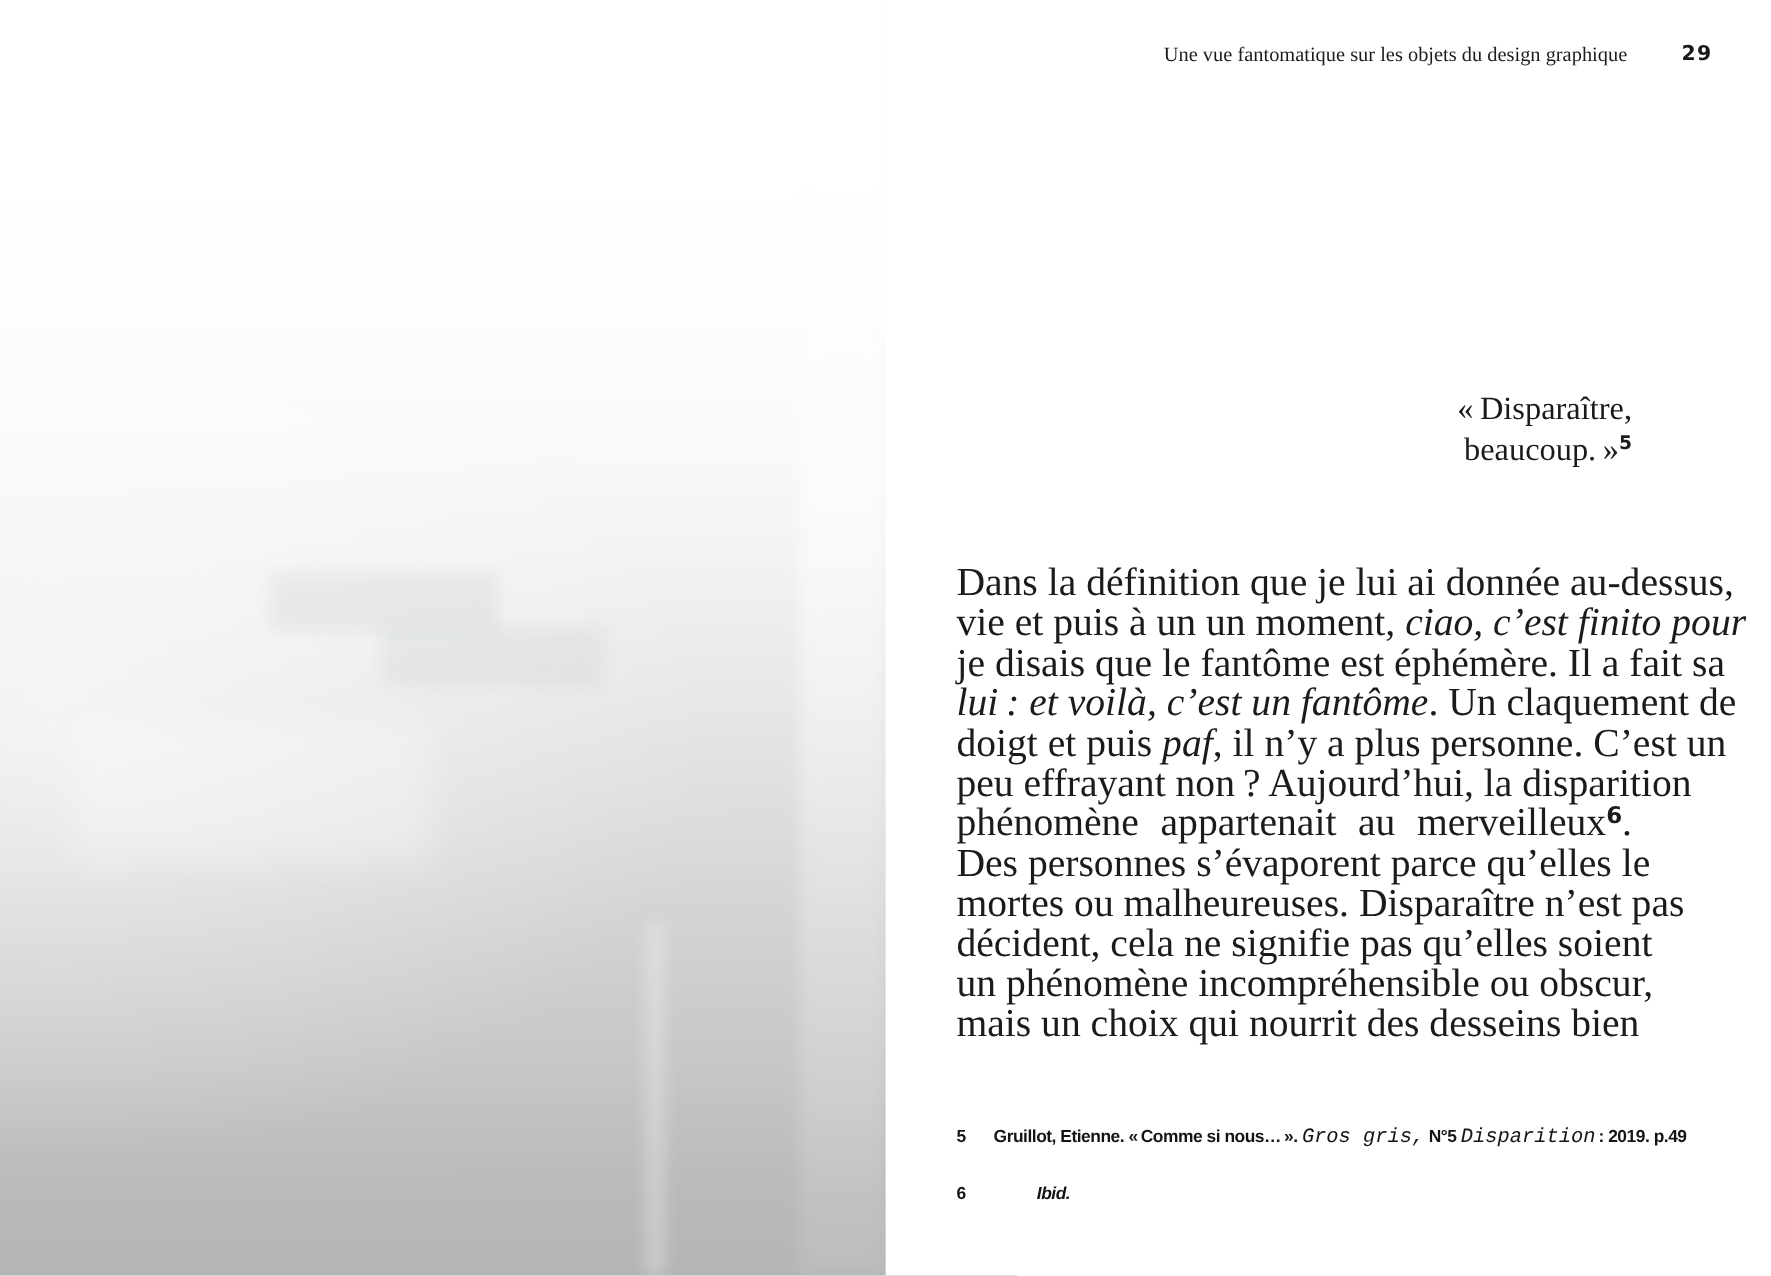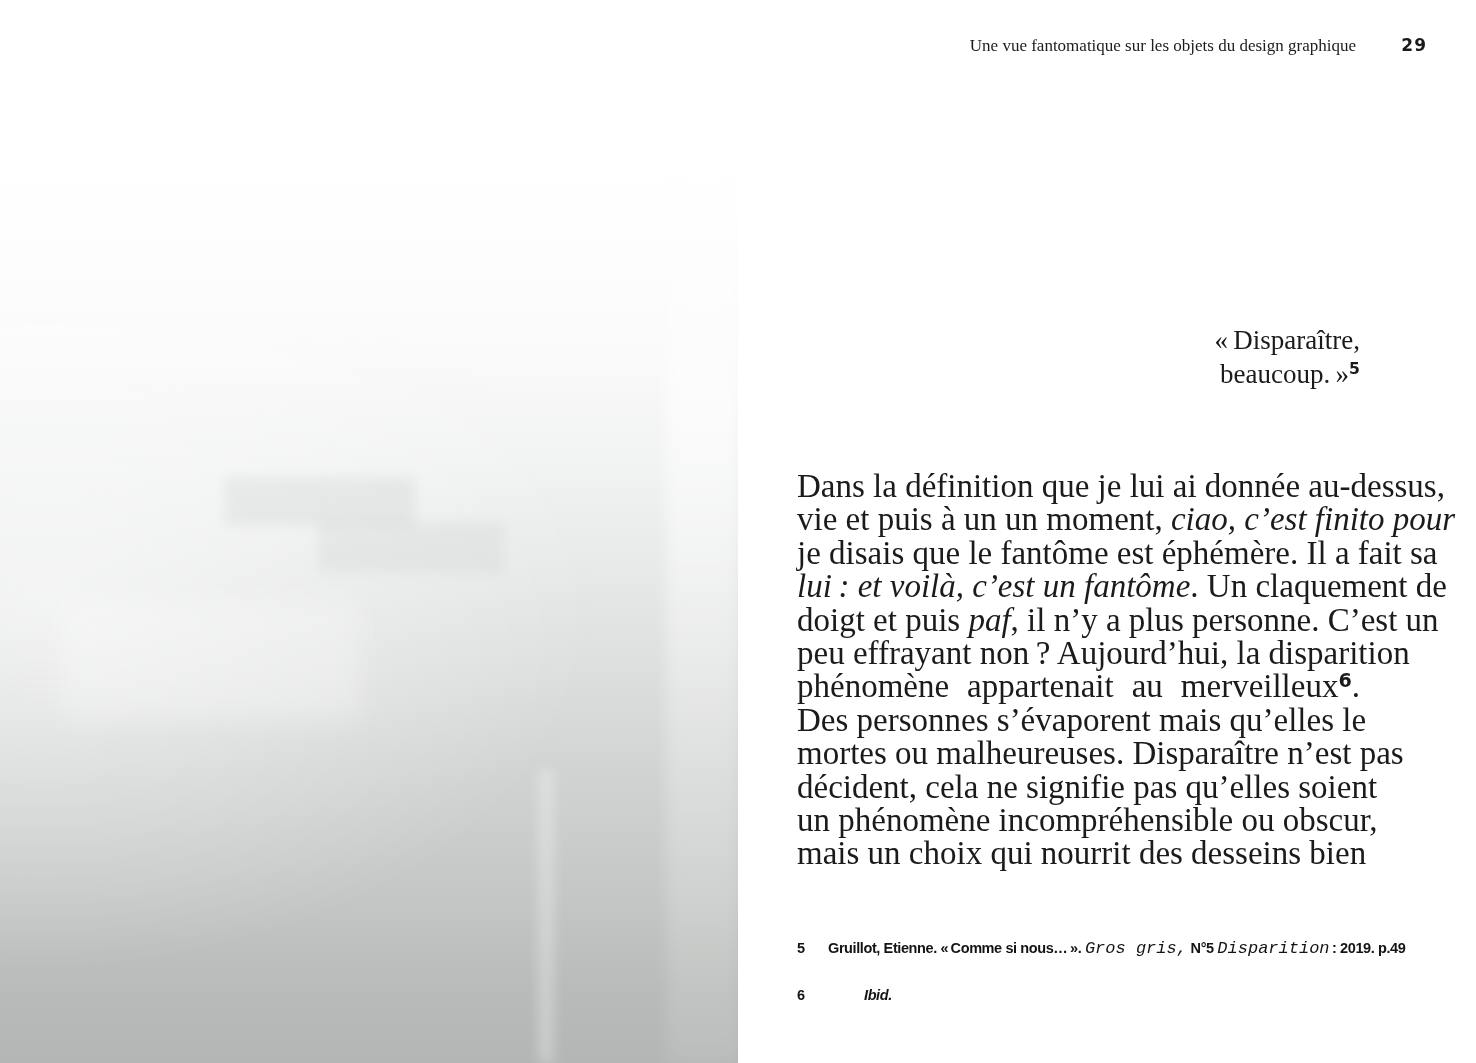--- a/index.html
+++ b/index.html
@@ -117,21 +117,21 @@
     </div>
 
     <div class="body-copy" id="body-lines">
         <div class="bline"><span class="">Dans la définition que je lui ai donnée au-dessus,</span></div>
         <div class="bline"><span class="">vie et puis à un un moment, </span><span class="it">ciao, c’est finito pour</span></div>
         <div class="bline"><span class="">je disais que le fantôme est éphémère. Il a fait sa</span></div>
         <div class="bline"><span class="it">lui : et voilà, c’est un fantôme</span><span class="">. Un claquement de</span></div>
         <div class="bline"><span class="">doigt et puis </span><span class="it">paf</span><span class="">, il n’y a plus personne. C’est un</span></div>
         <div class="bline"><span class="">peu effrayant non ? Aujourd’hui, la disparition</span></div>
         <div class="bline"><span class="">phénomène appartenait au merveilleux</span><span class="supref">6</span><span class="">.</span></div>
-        <div class="bline"><span class="">Des personnes s’évaporent mais qu’elles le</span></div>
+        <div class="bline"><span class="">Des personnes s’évaporent parce qu’elles le</span></div>
         <div class="bline"><span class="">mortes ou malheureuses. Disparaître n’est pas</span></div>
         <div class="bline"><span class="">décident, cela ne signifie pas qu’elles soient</span></div>
         <div class="bline"><span class="">un phénomène incompréhensible ou obscur,</span></div>
         <div class="bline"><span class="">mais un choix qui nourrit des desseins bien</span></div>
       </div>
 
     <div id="footnotes">
         <div class="fn-row fn-0">
           <span class="fn-num">5</span>
           <span class="fn-text"><span class="">Gruillot, Etienne. « Comme si nous… ». </span><span class="si">Gros gris,</span><span class=""> N°5 </span><span class="si">Disparition</span><span class=""> : 2019. p.49</span></span>

